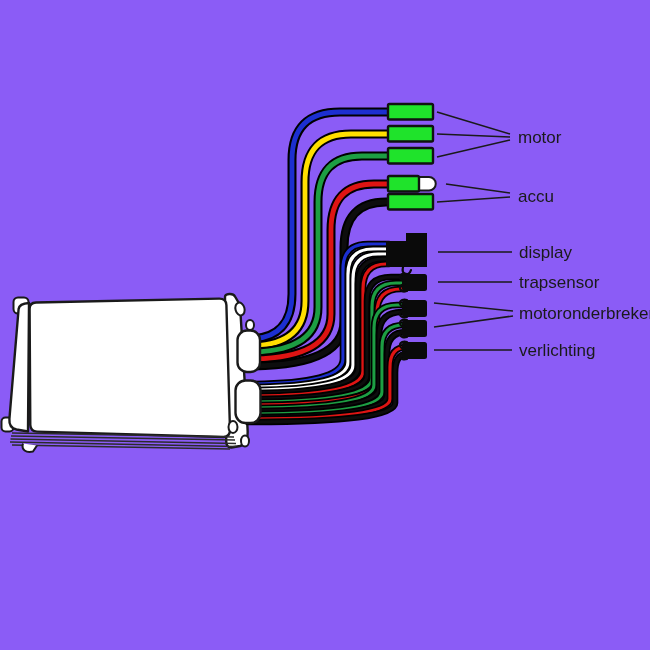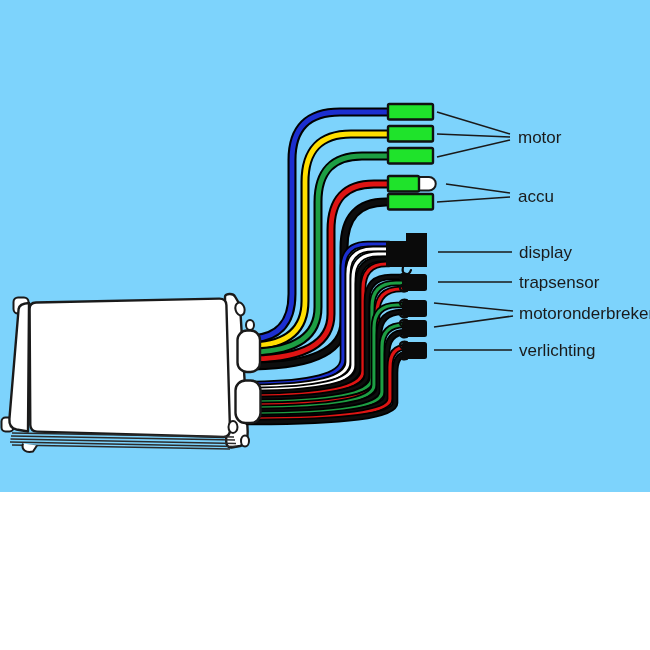--- a/index.html
+++ b/index.html
@@ -1,16 +1,16 @@
 <!DOCTYPE html>
 <html><head>
 <meta charset="utf-8">
 <style>
   html,body{margin:0;padding:0;background:#ffffff;}
-  .stage{width:650px;height:492px;position:relative;background:#7dd3fc;overflow:hidden;}
+  .stage{width:650px;height:650px;position:relative;background:#8b5cf6;overflow:hidden;}
   svg{display:block;}
   
   .wo{fill:none;stroke:#000000;stroke-linecap:round;}
   .wc{fill:none;stroke-linecap:round;}
   .up .wo{stroke-width:9;}
   .up .wc{stroke-width:4.8;}
   .lo .wo{stroke-width:6.6;}
   .lo .wc{stroke-width:3.2;}
   
   .outl{fill:#ffffff;stroke:#1a1a1a;stroke-width:2.4;stroke-linejoin:round;}

